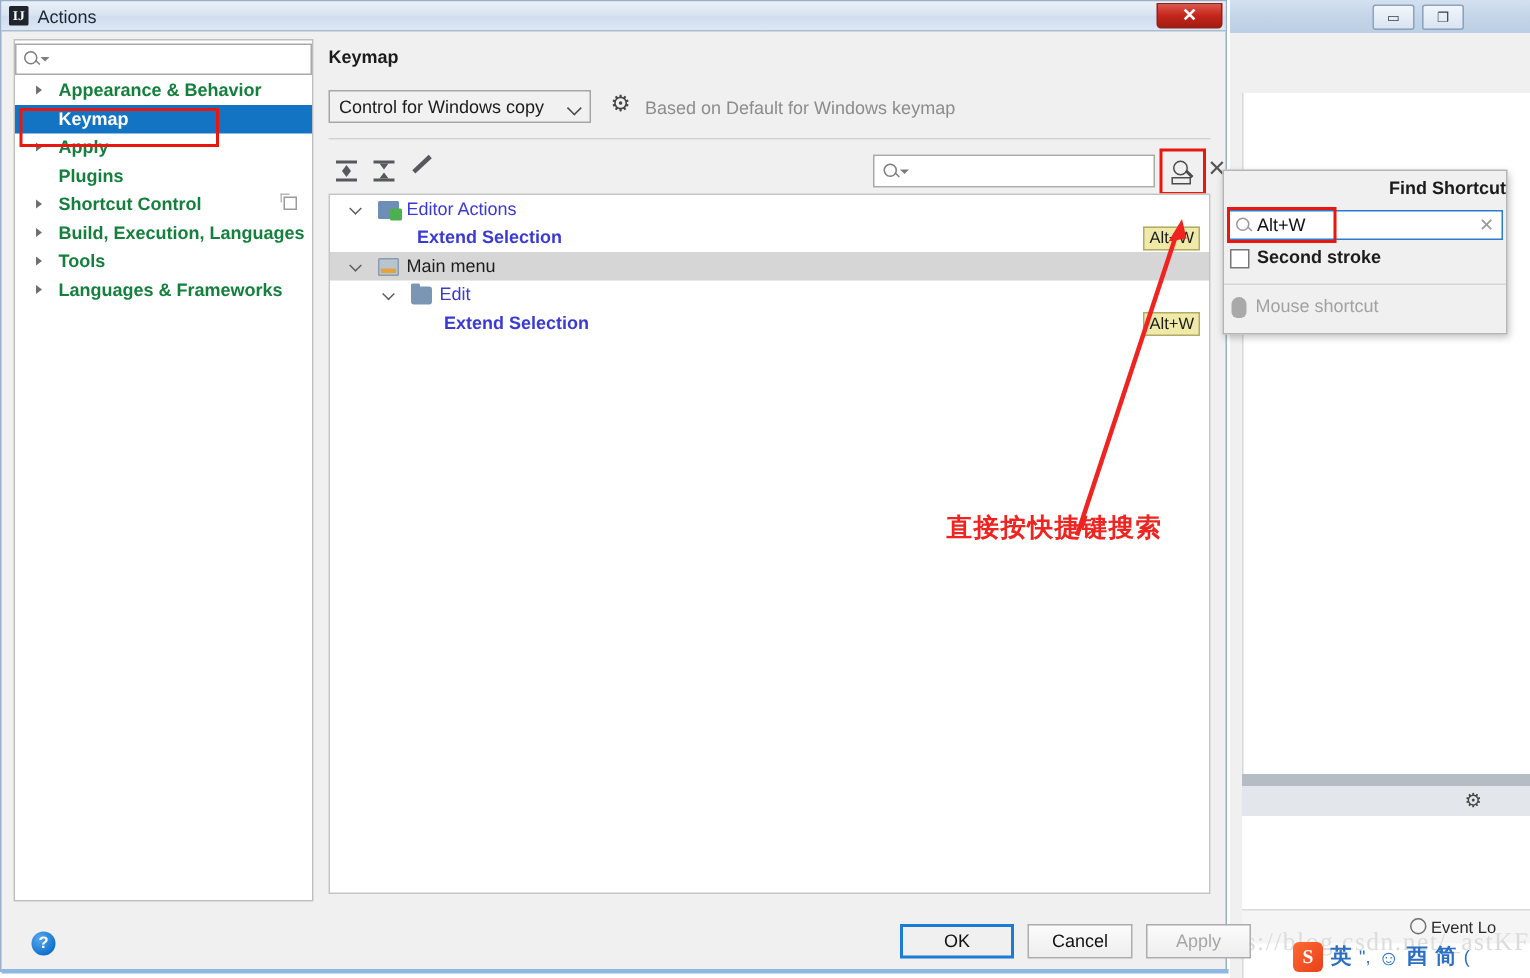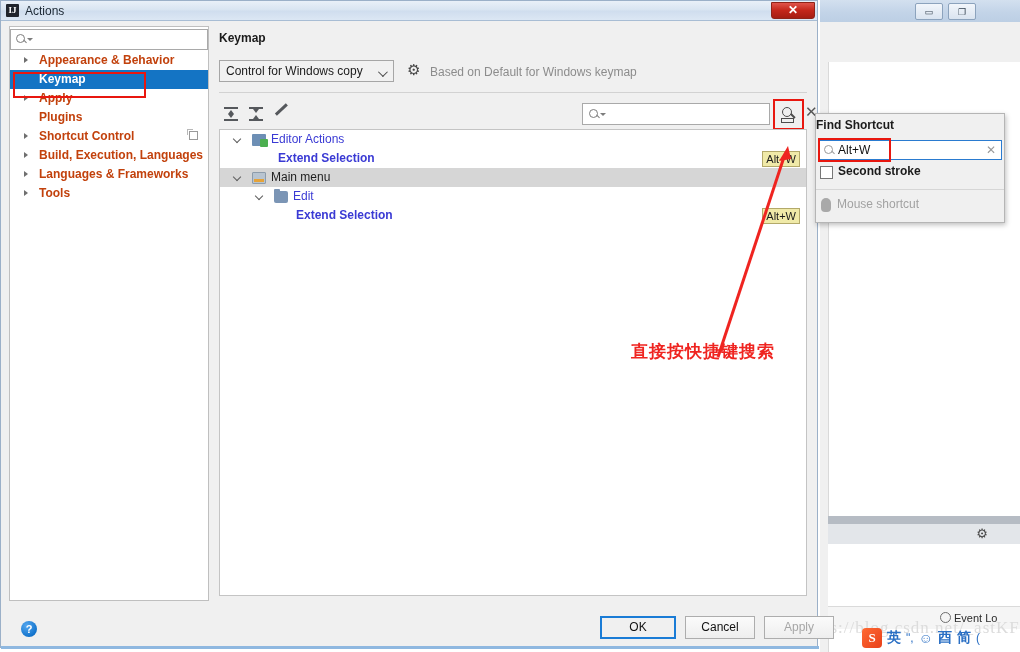--- a/index.html
+++ b/index.html
@@ -260,21 +260,21 @@
     position: absolute;
     left: 9px; top: 50px;
     width: 198px;
   }
   .side-item {
     position: relative;
     height: 19px;
     line-height: 19px;
     font-size: 12px;
     font-weight: bold;
-    color: #c2410c;
+    color: #15803d;
     padding-left: 29px;
     white-space: nowrap;
     cursor: default;
   }
   .side-item.selected {
     background: #1474c4;
     color: #ffffff;
   }
   .side-item .arrow {
     position: absolute;
@@ -668,21 +668,21 @@
     width: 190px; height: 110px;
     background: #f0f0f0;
     border: 1px solid #b5b5b5;
     box-sizing: border-box;
     box-shadow: 1px 2px 5px rgba(0,0,0,0.25);
   }
   #find-popup-title {
     position: absolute;
     left: 0; top: 4px;
     width: 100%;
-    text-align: left;
+    text-align: right;
     font-size: 12px;
     font-weight: bold;
     color: #1b1b1b;
   }
   #find-popup-field {
     position: absolute;
     left: 3px; top: 26px;
     width: 183px; height: 20px;
     background: #ffffff;
     border: 1px solid #2a7bd0;
@@ -851,25 +851,25 @@
       <span class="arrow"></span>
       <span>Shortcut Control</span>
       <span class="sync"></span>
     </div>
     <div class="side-item">
       <span class="arrow"></span>
       <span>Build, Execution, Languages</span>
     </div>
     <div class="side-item">
       <span class="arrow"></span>
-      <span>Languages &amp; Frameworks</span>
+      <span>Tools</span>
     </div>
     <div class="side-item">
       <span class="arrow"></span>
-      <span>Tools</span>
+      <span>Languages &amp; Frameworks</span>
     </div>
   </div>
 
   <div id="keymap-highlight"></div>
 
   <div id="content">
     <div id="content-title">Keymap</div>
 
     <div id="keymap-select">
       <span class="label">Control for Windows copy</span>

